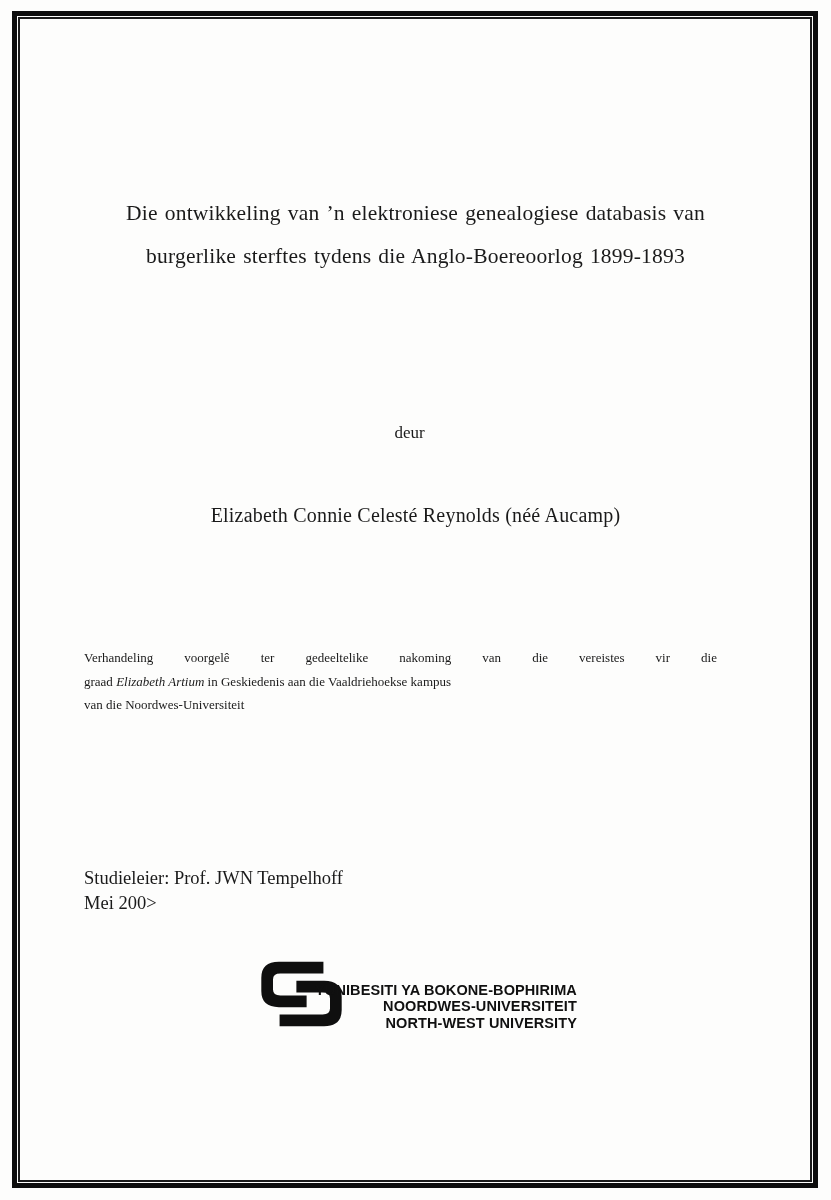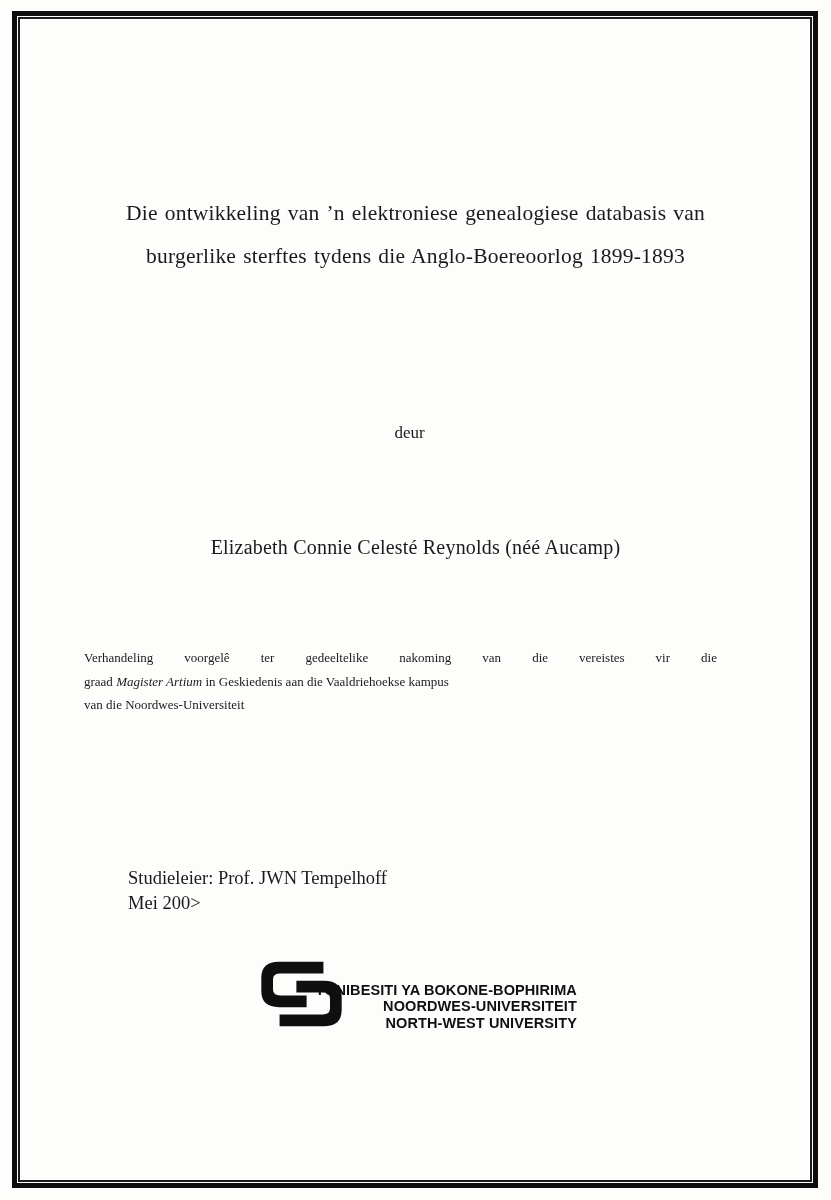--- a/index.html
+++ b/index.html
@@ -45,42 +45,40 @@
     top: 423px; left: 0; right: 12px;
     text-align: center;
     font-size: 17px;
   }
   .author {
     position: absolute;
     top: 504px; left: 0; right: 0;
     text-align: center;
     font-size: 20px;
     letter-spacing: 0.2px;
-    margin-top: 32px;
   }
   .statement {
     position: absolute;
     top: 646px; left: 84px;
     width: 633px;
     font-size: 13px;
     line-height: 23.5px;
   }
   .statement .line-just {
     text-align: justify;
     text-align-last: justify;
   }
   .statement .it {
     font-style: italic;
   }
   .footer-block {
     position: absolute;
     top: 866px; left: 84px;
     font-size: 18.5px;
     line-height: 25px;
-    margin-left: 44px;
   }
   .logo-row {
     position: absolute;
     top: 957px; left: 0; right: 0;
     display: flex;
     justify-content: center;
     align-items: flex-end;
   }
   .logo-mark {
     width: 95px;
@@ -114,21 +112,21 @@
       <div>Die ontwikkeling van ’n elektroniese genealogiese databasis van</div>
       <div>burgerlike sterftes tydens die Anglo-Boereoorlog 1899-1893</div>
     </div>
 
     <div class="deur">deur</div>
 
     <div class="author">Elizabeth Connie Celesté Reynolds (néé Aucamp)</div>
 
     <div class="statement">
       <div class="line-just">Verhandeling voorgelê ter gedeeltelike nakoming van die vereistes vir die</div>
-      <div><span>graad </span><span class="it">Magister Artium</span><span> in Geskiedenis aan die Vaaldriehoekse kampus</span></div>
+      <div><span>graad </span><span class="it">Elizabeth Artium</span><span> in Geskiedenis aan die Vaaldriehoekse kampus</span></div>
       <div>van die Noordwes-Universiteit</div>
     </div>
 
     <div class="footer-block">
       <div>Studieleier: Prof. JWN Tempelhoff</div>
       <div>Mei 200&gt;</div>
     </div>
 
     <div class="logo-row">
       <svg class="logo-mark" viewBox="0 0 130 100" xmlns="http://www.w3.org/2000/svg" aria-hidden="true">

